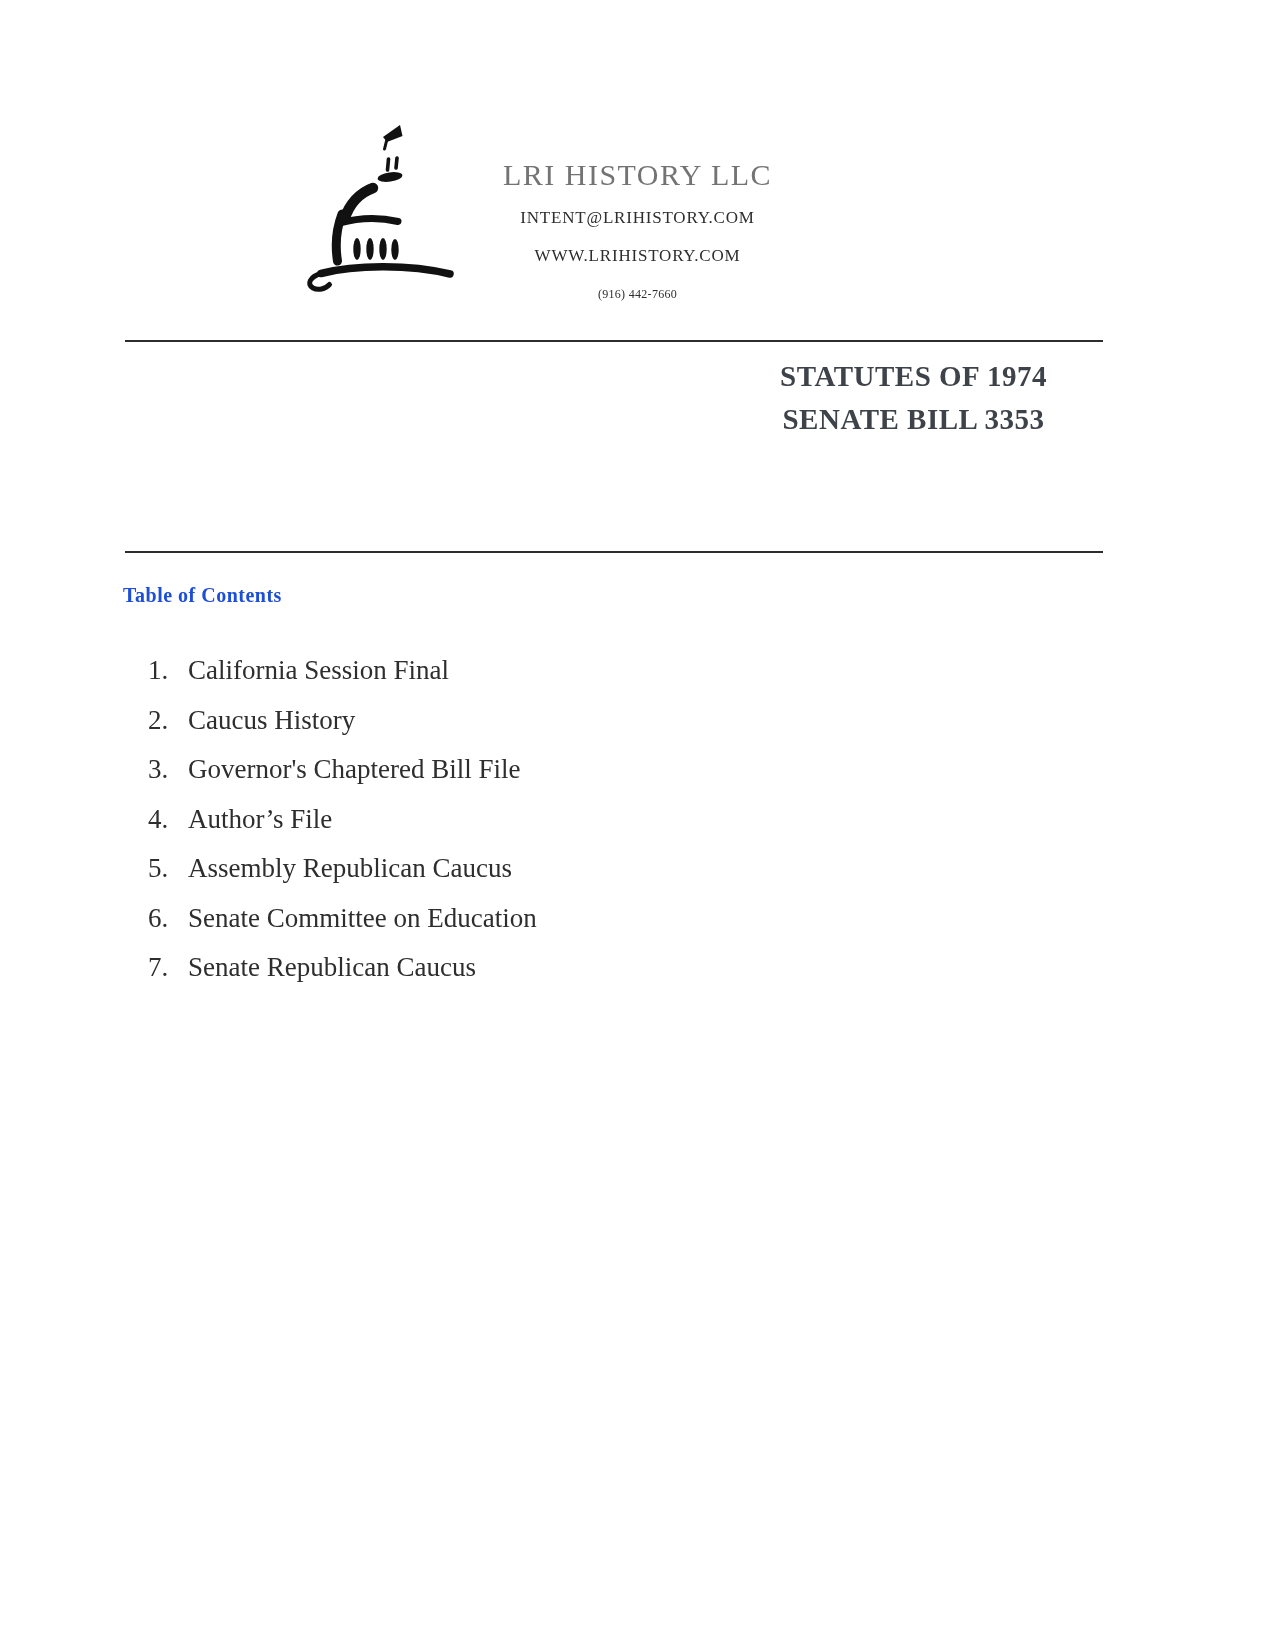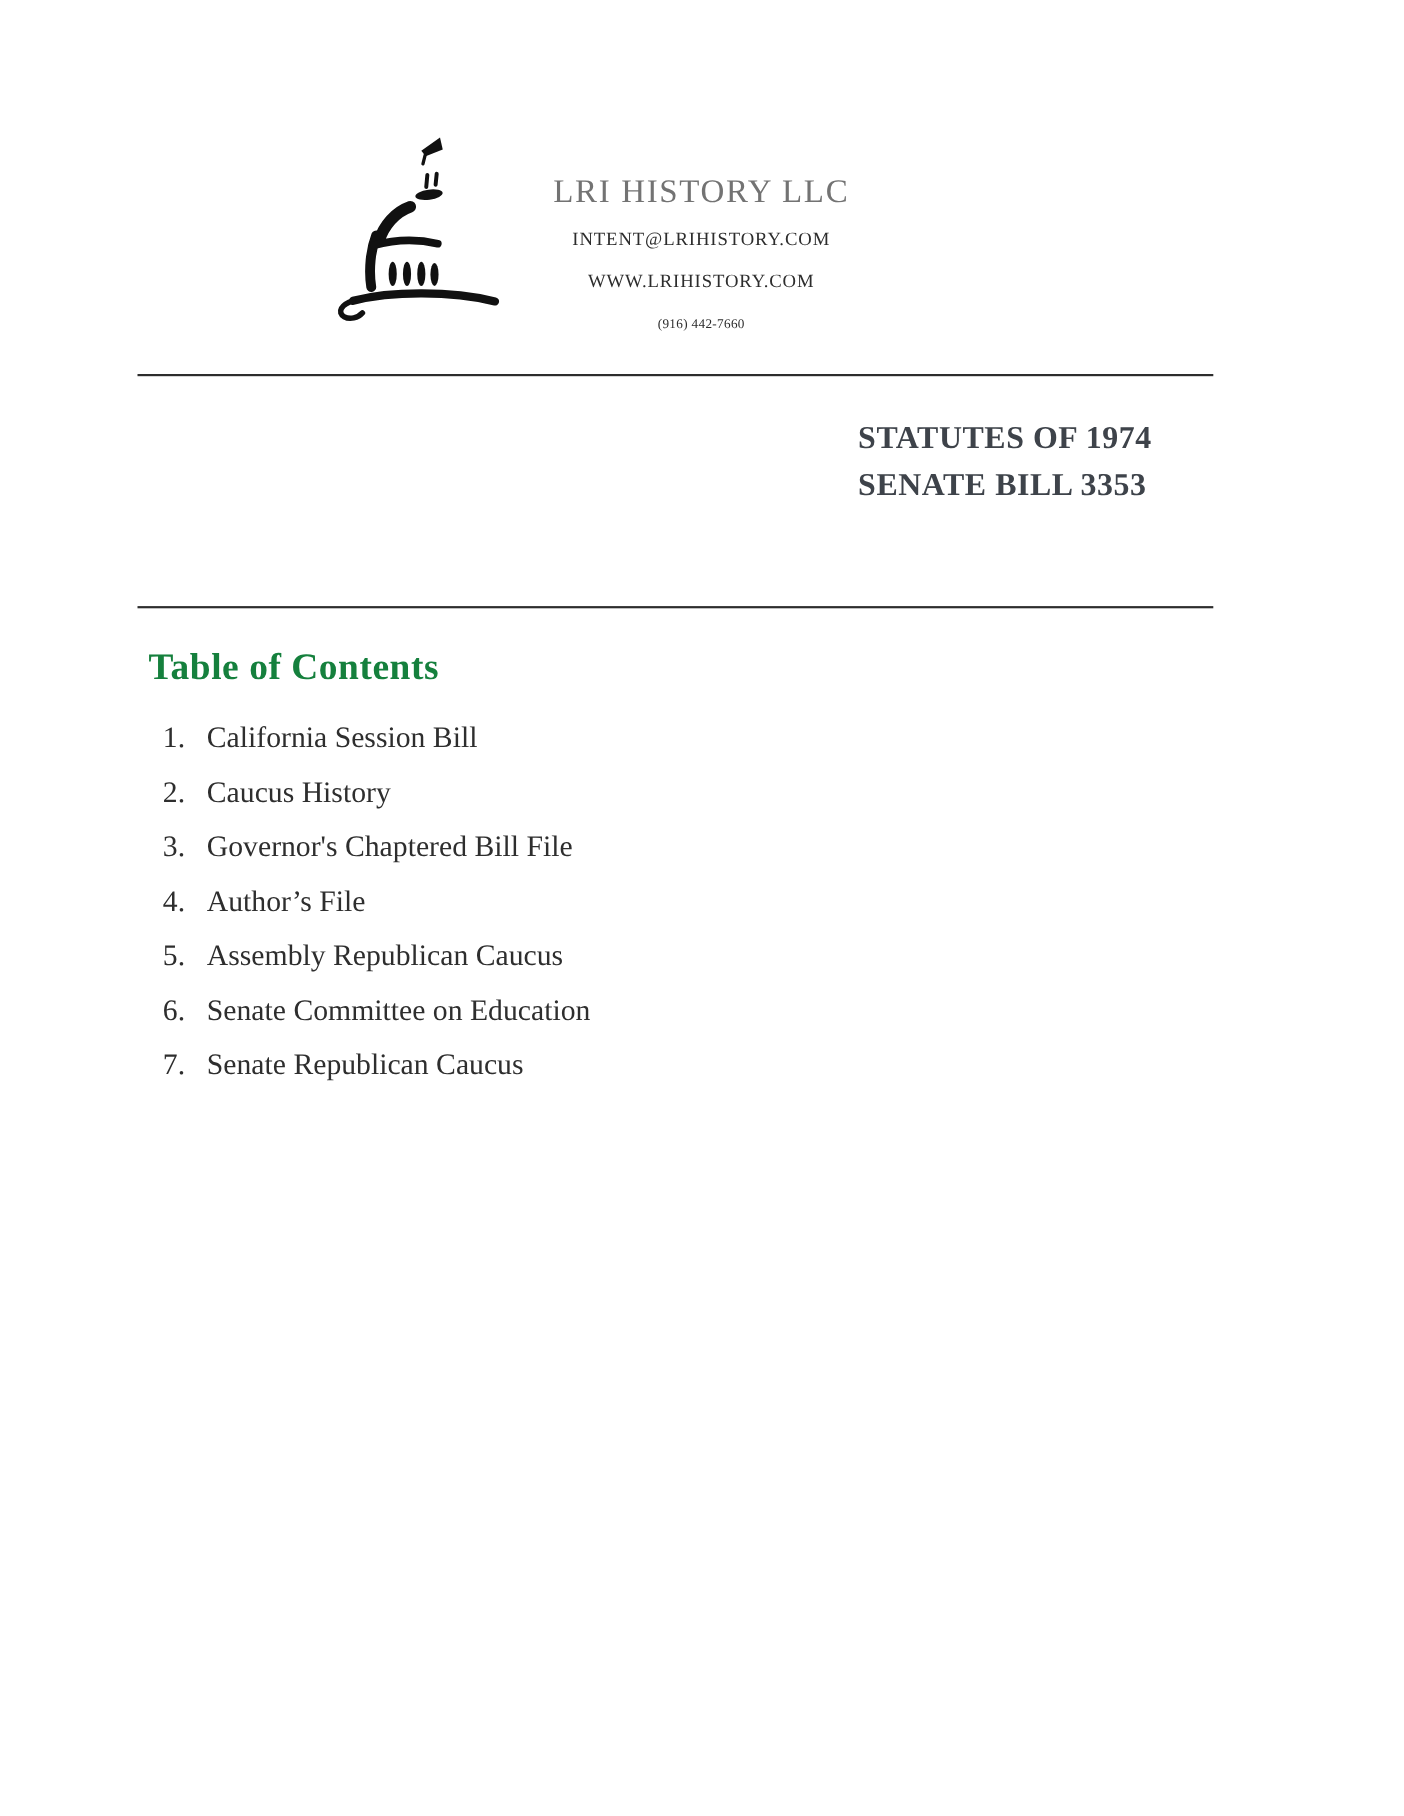--- a/index.html
+++ b/index.html
@@ -58,43 +58,43 @@
     height: 0;
     border-top: 2px solid #2d2d2d;
   }
   .rule-top    { top: 340px; }
   .rule-bottom { top: 551px; }
 
   
   .case-ref {
     position: absolute;
     right: 229px;
-    top: 377px;
-    text-align: left;
+    top: 355px;
+    text-align: center;
   }
   .case-ref-line {
     font-size: 29px;
     line-height: 43px;
     font-weight: bold;
     color: #3e434a;
     letter-spacing: 0.5px;
     white-space: pre; 
   }
 
   
   .toc-title {
     position: absolute;
     left: 123px;
     top: 576px;
-    margin: 12px;
-    font-size: 34px;
+    margin: 0;
+    font-size: 20px;
     line-height: 38px;
     font-weight: bold;
     letter-spacing: 0.5px;
-    color: #15803d;
+    color: #1d4ed8;
     white-space: nowrap;
   }
   .toc-list {
     position: absolute;
     left: 148px;
     top: 646px;
     margin: 0;
     padding: 0;
     list-style: none;
   }
@@ -160,21 +160,21 @@
     <div class="case-ref-line">SENATE BILL 3353</div>
   </div>
 
   <div class="rule rule-bottom"></div>
 
   <h2 class="toc-title">Table of Contents</h2>
 
   <ol class="toc-list">
     <li class="toc-item">
       <span class="toc-num">1.</span>
-      <span class="toc-label">California Session Bill</span>
+      <span class="toc-label">California Session Final</span>
     </li>
     <li class="toc-item">
       <span class="toc-num">2.</span>
       <span class="toc-label">Caucus History</span>
     </li>
     <li class="toc-item">
       <span class="toc-num">3.</span>
       <span class="toc-label">Governor's Chaptered Bill File</span>
     </li>
     <li class="toc-item">

